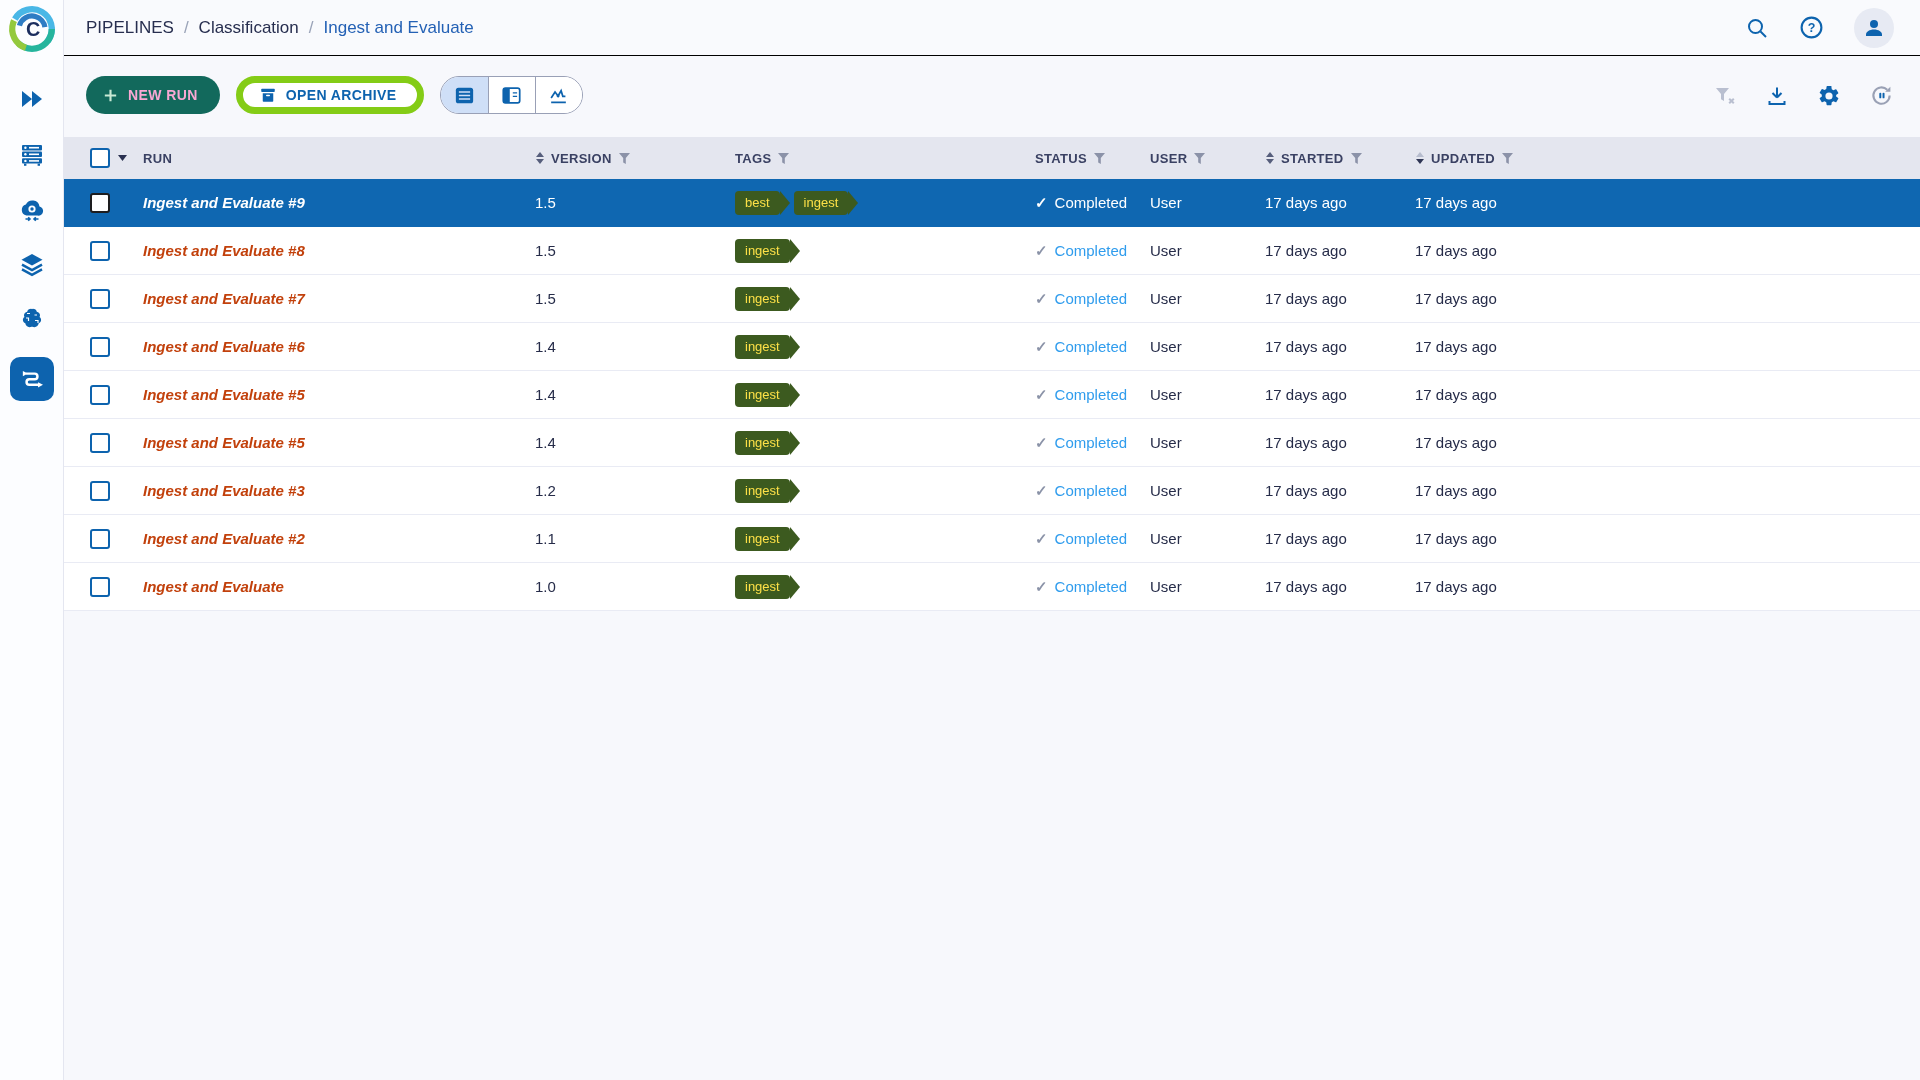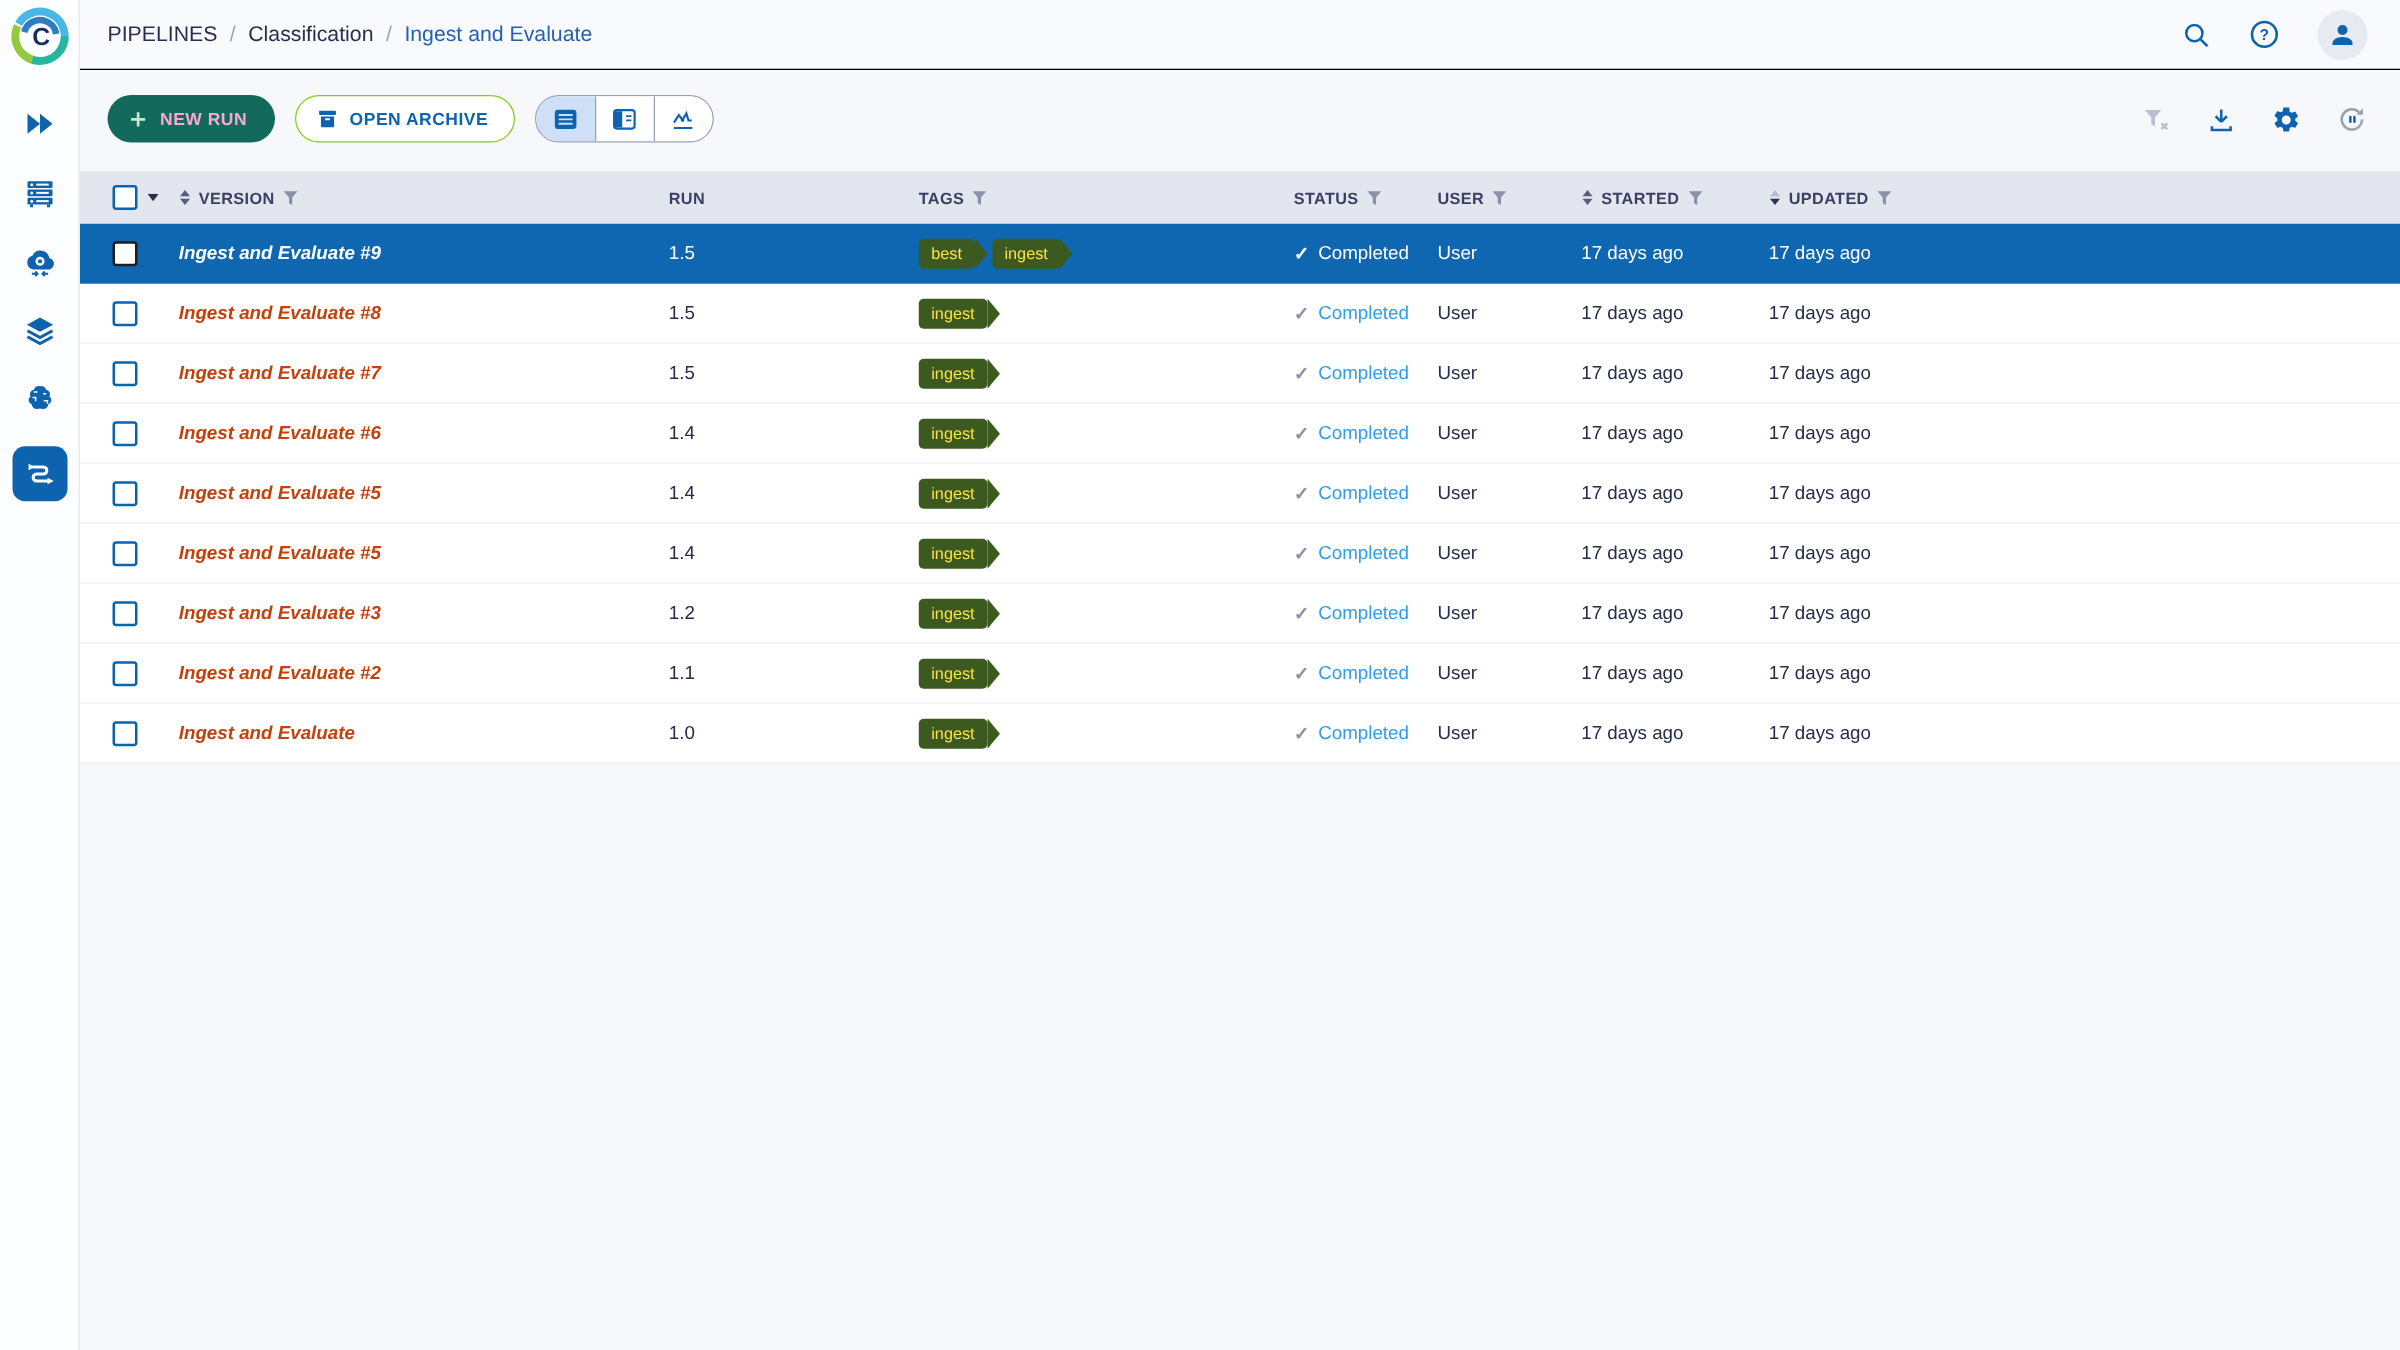--- a/index.html
+++ b/index.html
@@ -27,21 +27,21 @@
   .crumb { cursor:pointer; }
   .topbar-right { margin-left:auto; display:flex; align-items:center; gap:30px; }
   .icon-btn { background:none; border:none; cursor:pointer; display:flex; align-items:center; justify-content:center; padding:0; }
   .avatar { width:40px; height:40px; border-radius:50%; background:#e7eaf3; display:flex; align-items:center; justify-content:center; }
 
   
   .toolbar { height:60px; padding:20px 26px 0 22px; display:flex; align-items:flex-start; }
   .btn { height:38px; border-radius:19px; display:inline-flex; align-items:center;
     font-size:14px; font-weight:bold; letter-spacing:.4px; cursor:pointer; border:none; }
   .btn-new-run { background:#12695c; color:#f9a8d4; padding:0 22px 0 16px; gap:9px; }
-  .btn-archive { background:#fff; color:#0d63ae; border:1px solid #84cc16; padding:0 20px 0 16px; gap:9px; margin-left:16px; }
+  .btn-archive { background:#fff; color:#0d63ae; border:7px solid #84cc16; padding:0 20px 0 16px; gap:9px; margin-left:16px; }
   .segmented { height:38px; margin-left:16px; border:1px solid #99a0b6; border-radius:19px;
     display:flex; overflow:hidden; background:#fff; }
   .segment { width:47px; display:flex; align-items:center; justify-content:center; cursor:pointer; background:#fff; border:none; }
   .segment + .segment { border-left:1px solid #99a0b6; }
   .segment.active { background:#cfdff7; }
   .toolbar-right { margin-left:auto; display:flex; align-items:center; gap:28px; padding-top:7px; }
 
   
   .grid { display:grid; grid-template-columns:71px 392px 200px 300px 115px 115px 150px minmax(0,1fr); }
   .thead { margin-top:21px; background:#e4e6ef; height:42px; }
@@ -234,33 +234,33 @@
   </div>
 
   <div class="grid thead">
     <div class="th c-check">
       <span class="cbx"></span>
       <svg class="hdr-caret" width="9" height="6" viewBox="0 0 9 6">
           <path d="M0 0h9L4.5 6z" fill="#2a3050"></path>
         </svg>
     </div>
     <div class="th">
+      <span>RUN</span>
+    </div>
+    <div class="th">
       <svg class="sort-icon" width="10" height="14" viewBox="0 0 10 14">
           <path class="up" d="M5 1l4 5H1z"></path>
           <path class="down" d="M5 13 1 8h8z"></path>
         </svg>
       <span>VERSION</span>
       <svg class="funnel" width="13" height="13" viewBox="0 0 13 13">
           <path d="M1 1h11l-4.2 5V12L5.2 10.5V6z"></path>
         </svg>
     </div>
     <div class="th">
-      <span>RUN</span>
-    </div>
-    <div class="th">
       <span>TAGS</span>
       <svg class="funnel" width="13" height="13" viewBox="0 0 13 13">
           <path d="M1 1h11l-4.2 5V12L5.2 10.5V6z"></path>
         </svg>
     </div>
     <div class="th">
       <span>STATUS</span>
       <svg class="funnel" width="13" height="13" viewBox="0 0 13 13">
           <path d="M1 1h11l-4.2 5V12L5.2 10.5V6z"></path>
         </svg>

